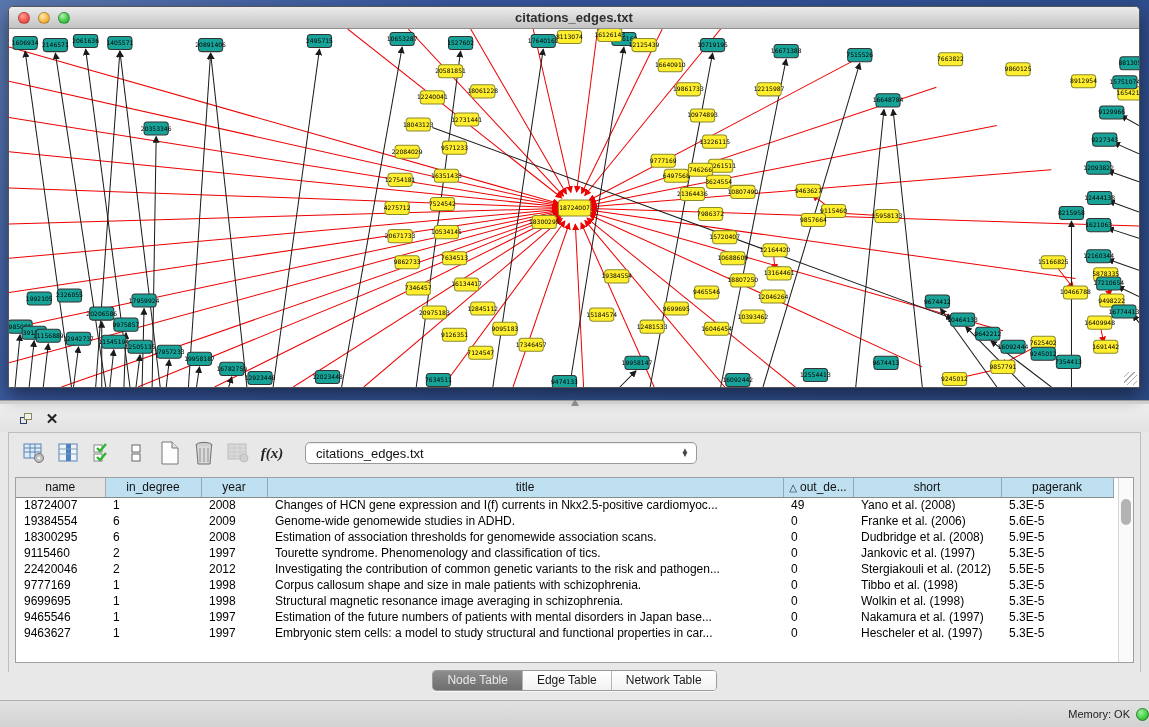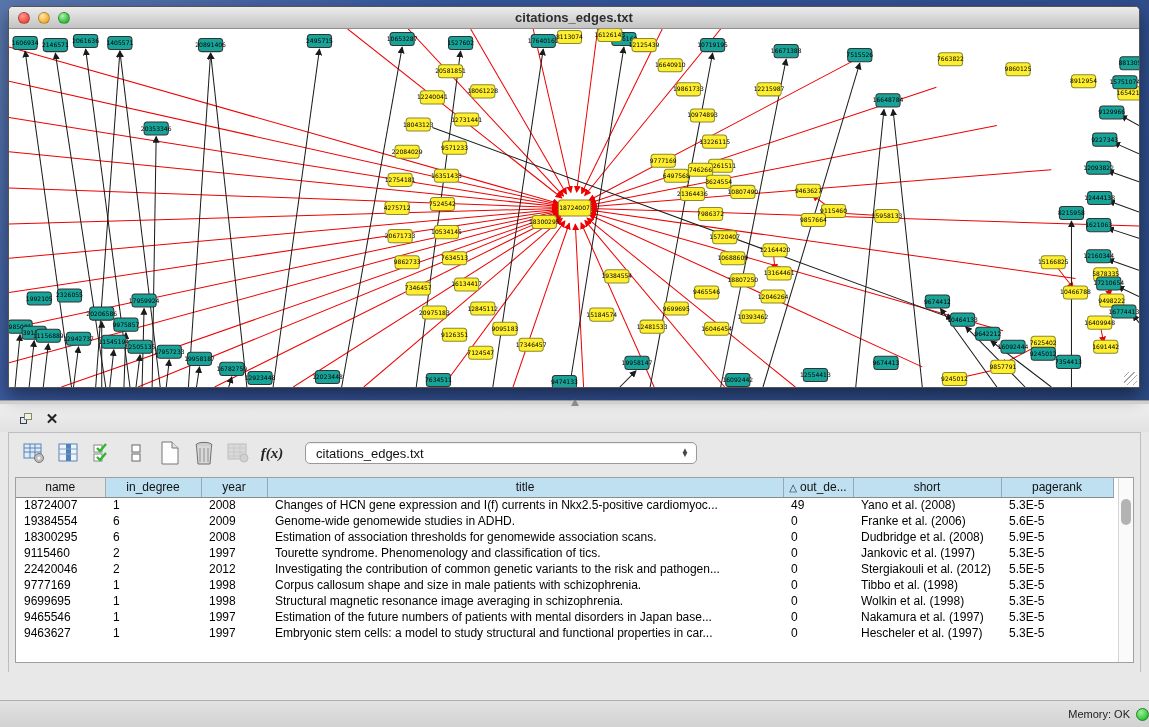--- a/index.html
+++ b/index.html
@@ -908,19 +908,26 @@
               <td>Hescheler et al. (1997)</td>
               <td>5.3E-5</td>
             </tr>
           </tbody>
       </table>
       <div class="vscroll">
         <div class="thumb"></div>
       </div>
     </div>
 
+    <div class="tabs-row">
+      <div class="segmented">
+        <div class="segment active">Node Table</div>
+        <div class="segment">Edge Table</div>
+        <div class="segment">Network Table</div>
+      </div>
+    </div>
   </div>
 </div>
 
 <div class="statusbar">
   <span class="mem-label">Memory: OK</span>
   <span class="mem-dot"></span>
 </div>
 
 </body></html>

